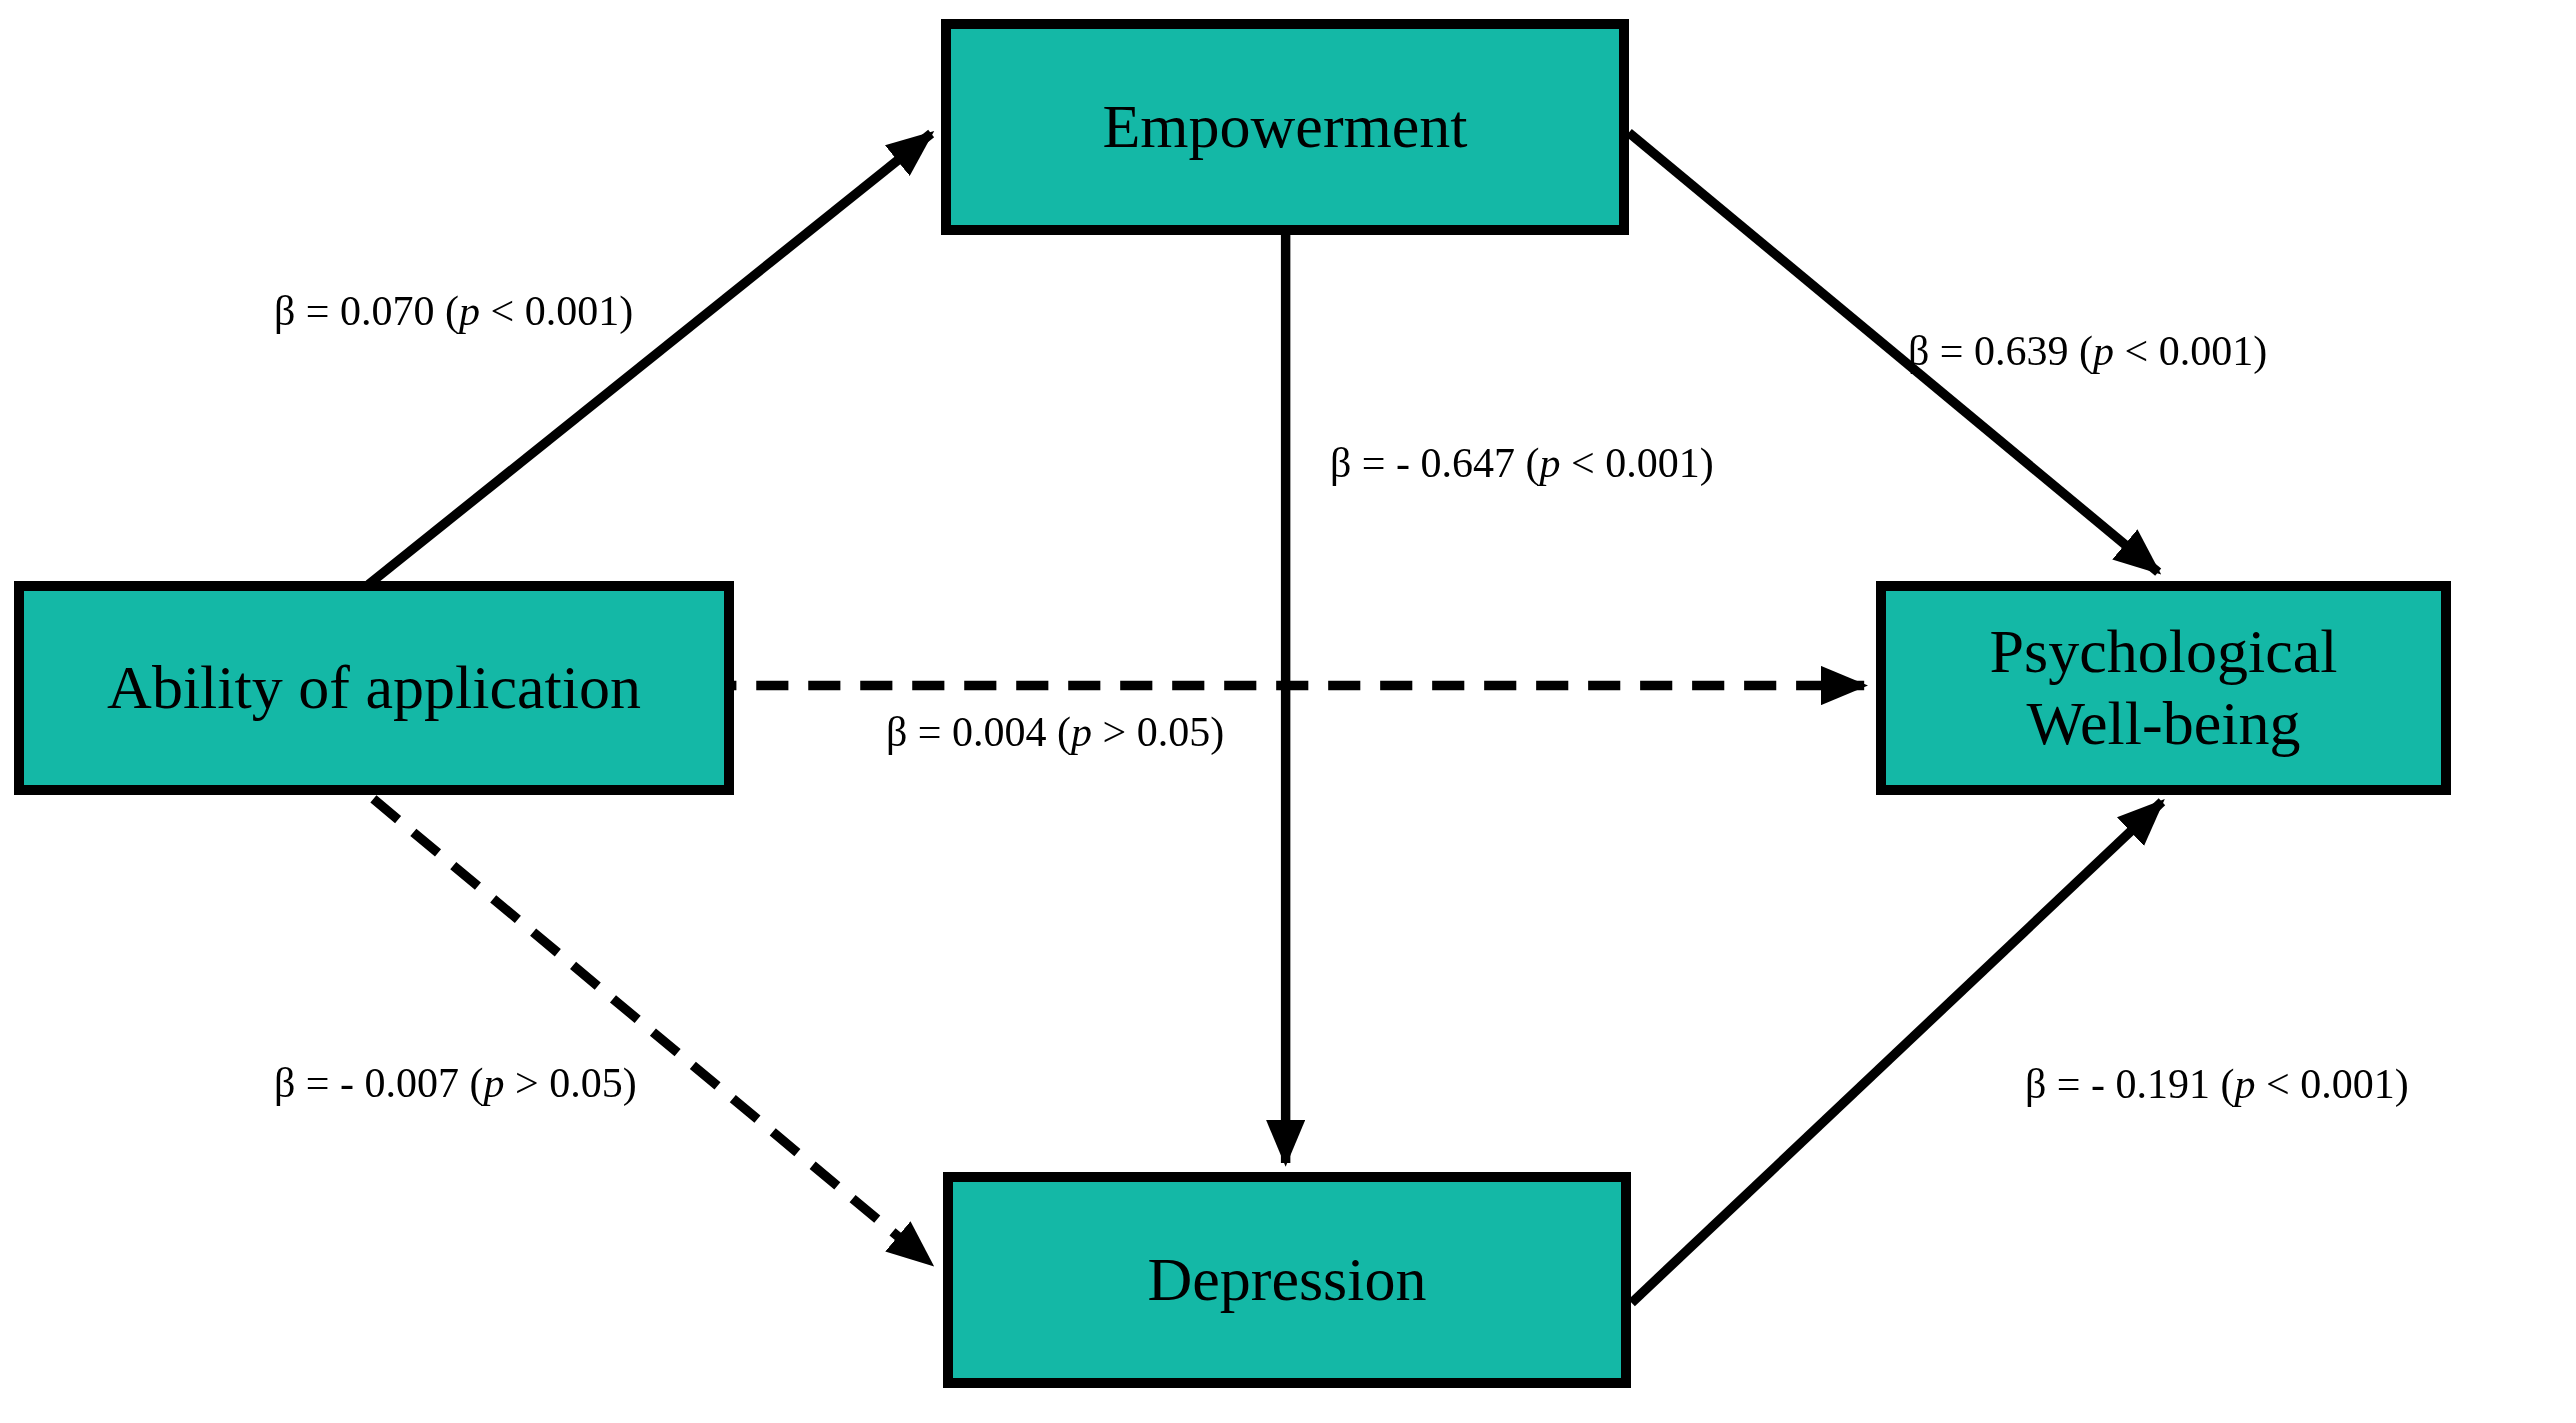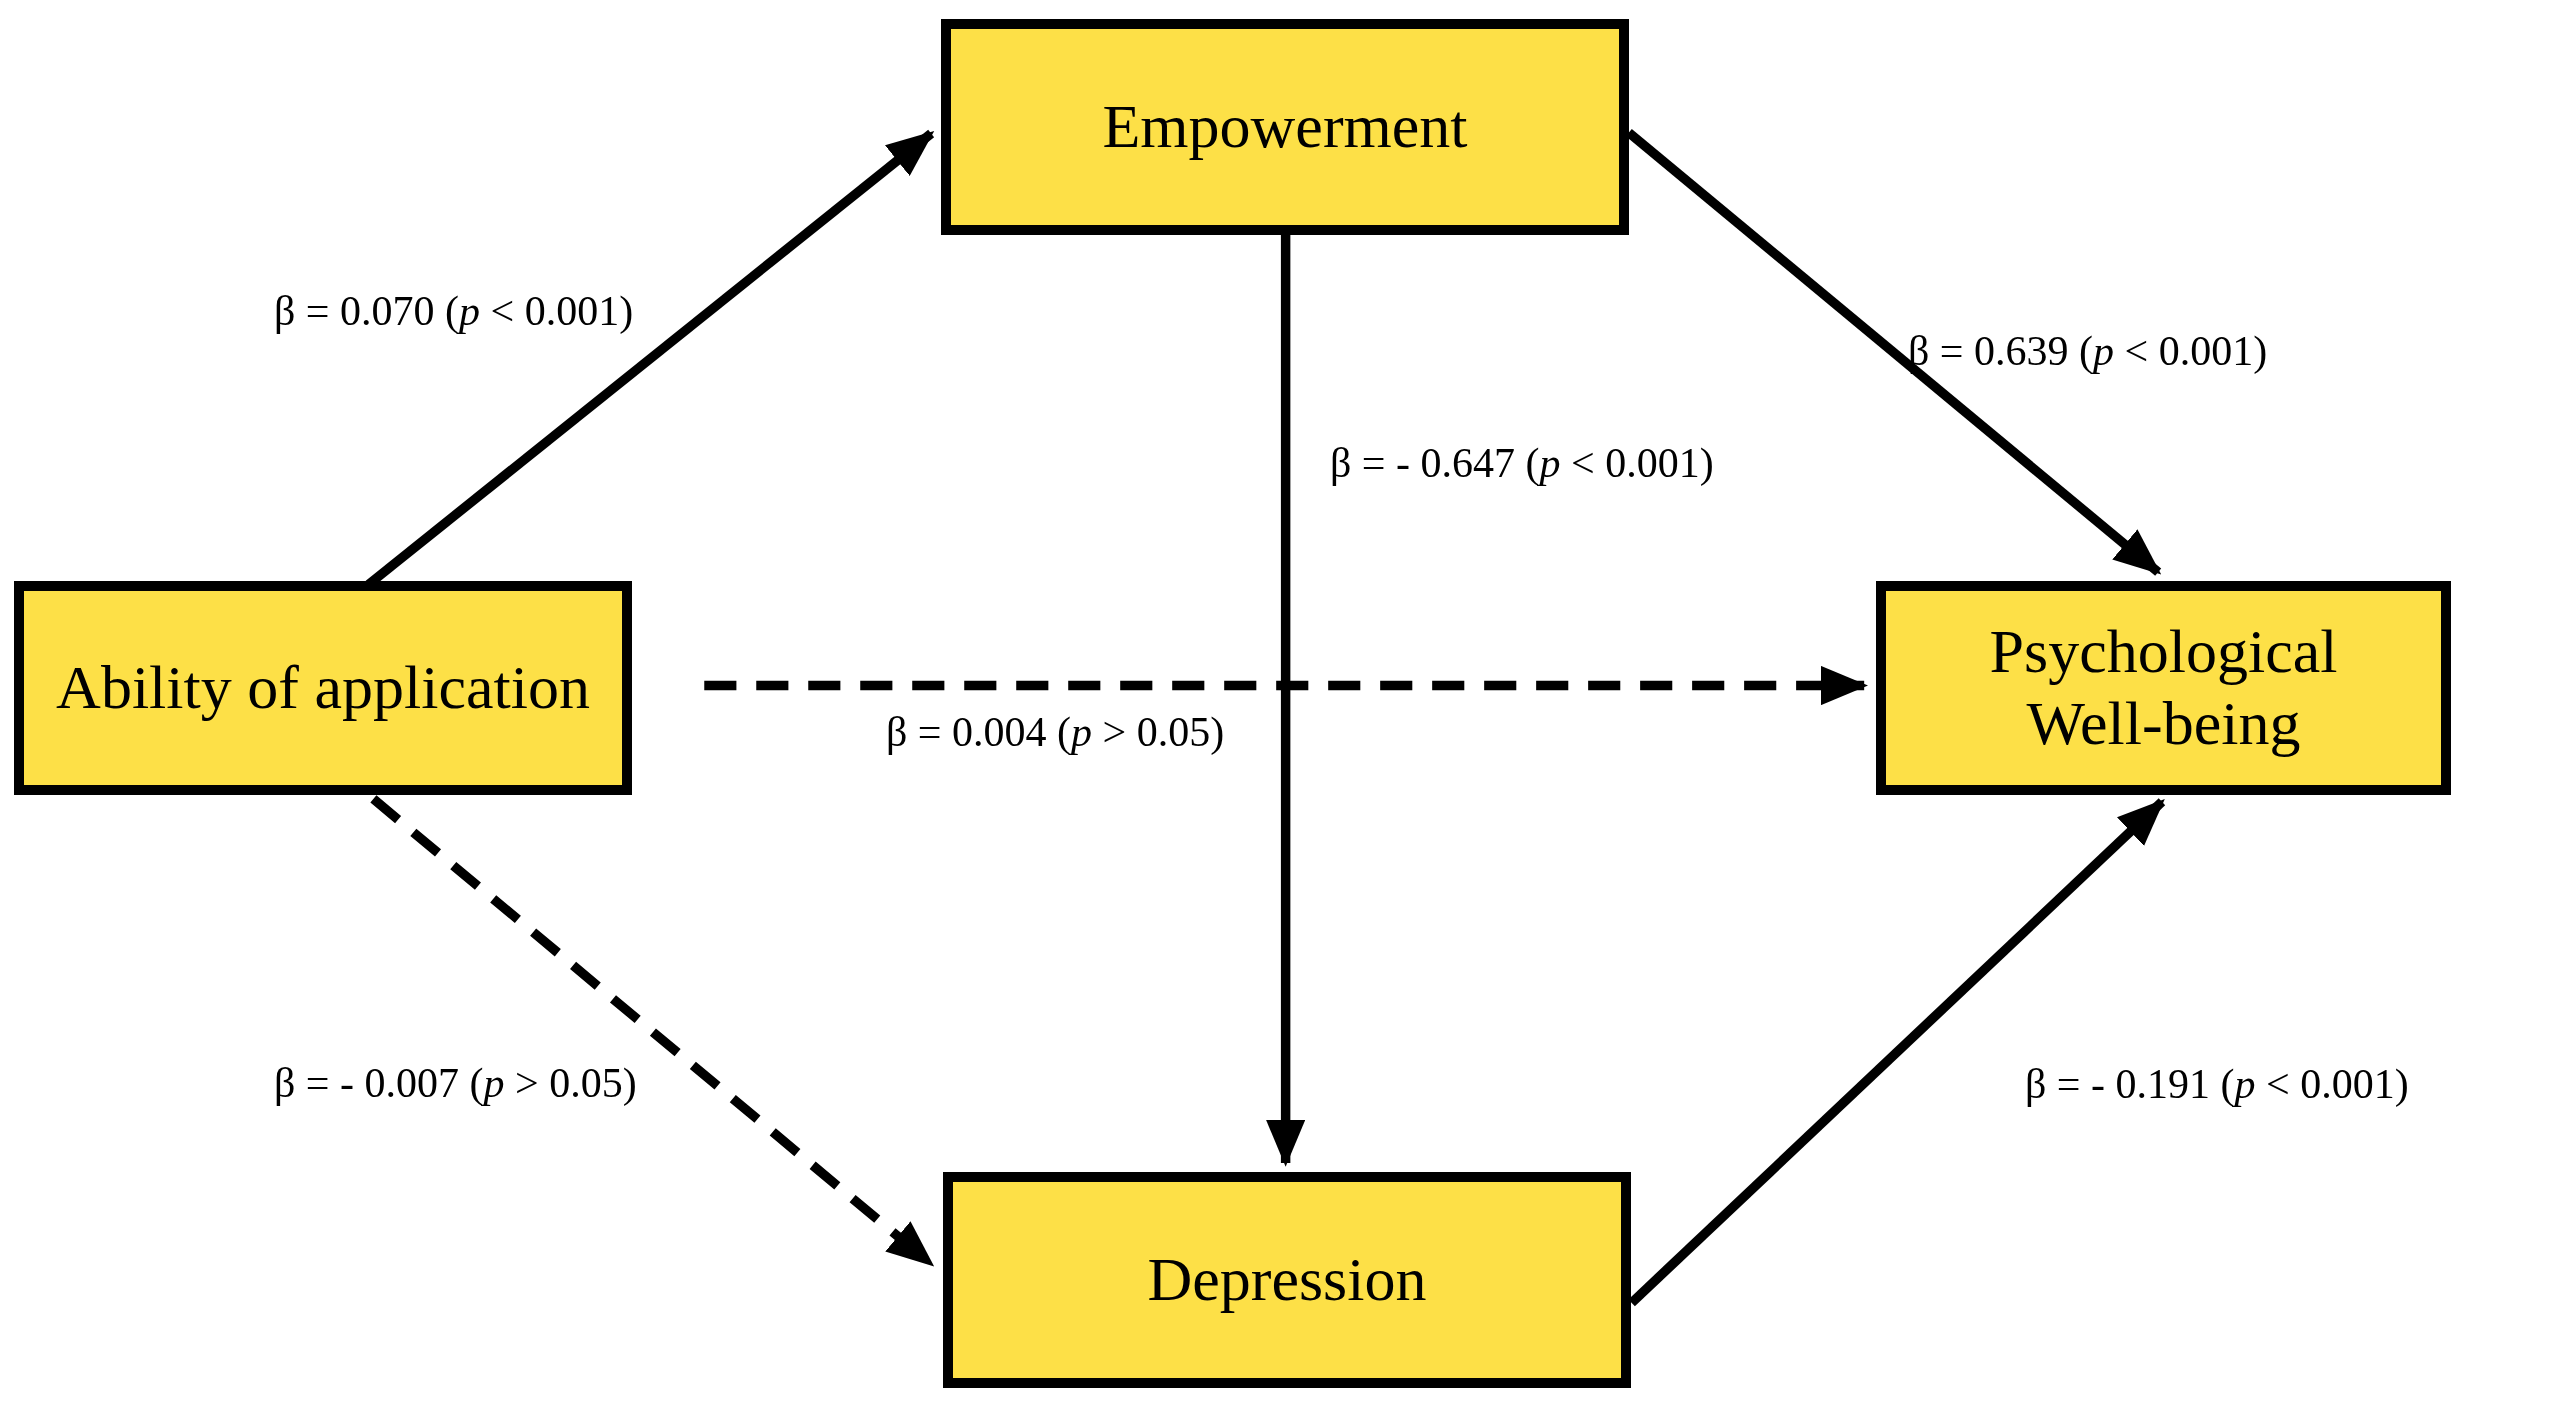--- a/index.html
+++ b/index.html
@@ -28,32 +28,32 @@
     stroke: #000000;
     stroke-width: 10;
   }
   .arrows-layer line.dashed {
     stroke-dasharray: 34 21;
   }
   .node {
     position: absolute;
     box-sizing: border-box;
     border: 10.4px solid #000000;
-    background: #fde047;
+    background: #14b8a6;
     display: flex;
     flex-direction: column;
     align-items: center;
     justify-content: center;
     text-align: center;
     font-size: 62px;
     line-height: 1.16;
     z-index: 2;
   }
   .node-empowerment { left: 941px;  top: 19px;   width: 688px; height: 216px; }
-  .node-ability     { left: 14px;   top: 581px;  width: 618px; height: 214px; }
+  .node-ability     { left: 14px;   top: 581px;  width: 720px; height: 214px; }
   .node-wellbeing   { left: 1876px; top: 581px;  width: 575px; height: 214px; }
   .node-depression  { left: 943px;  top: 1172px; width: 688px; height: 216px; }
   .edge-label {
     position: absolute;
     font-size: 42px;
     line-height: 1.2;
     white-space: nowrap;
     z-index: 3;
     background: transparent;
   }

